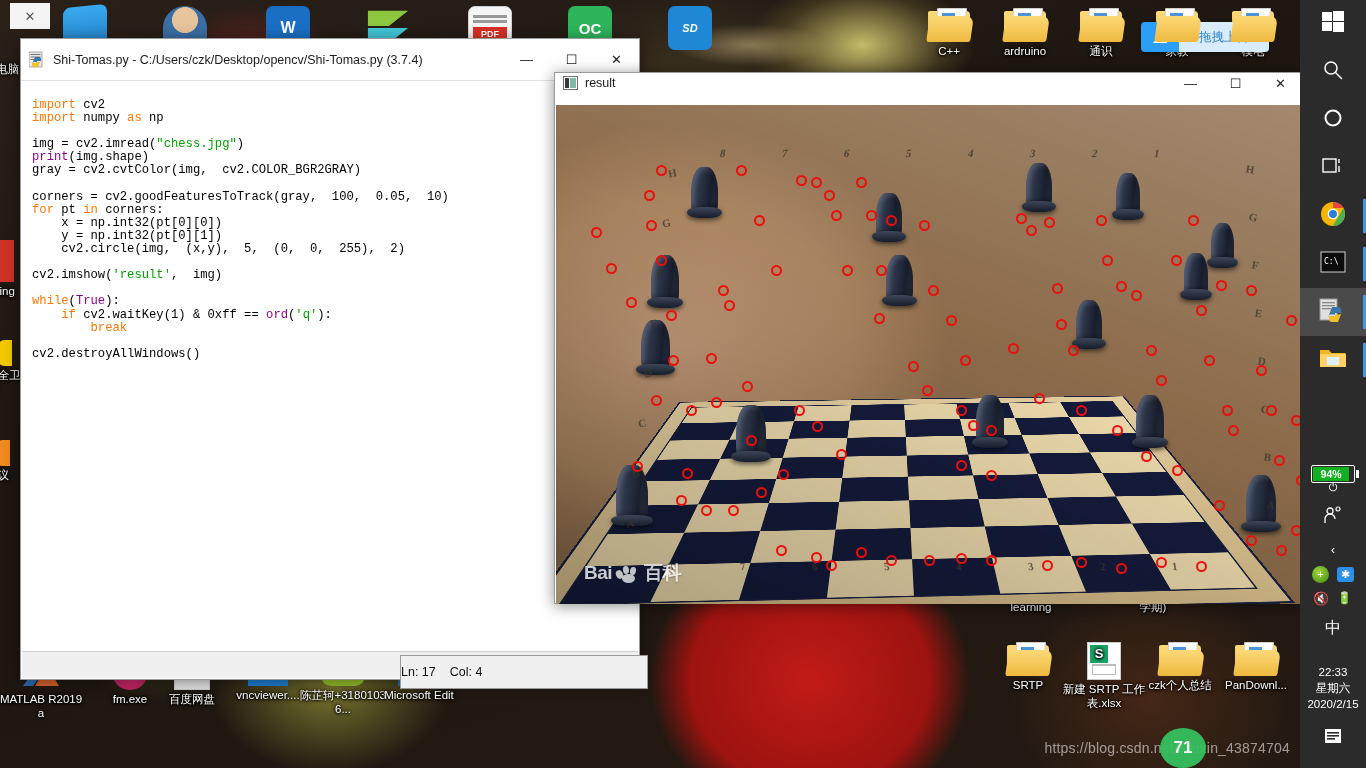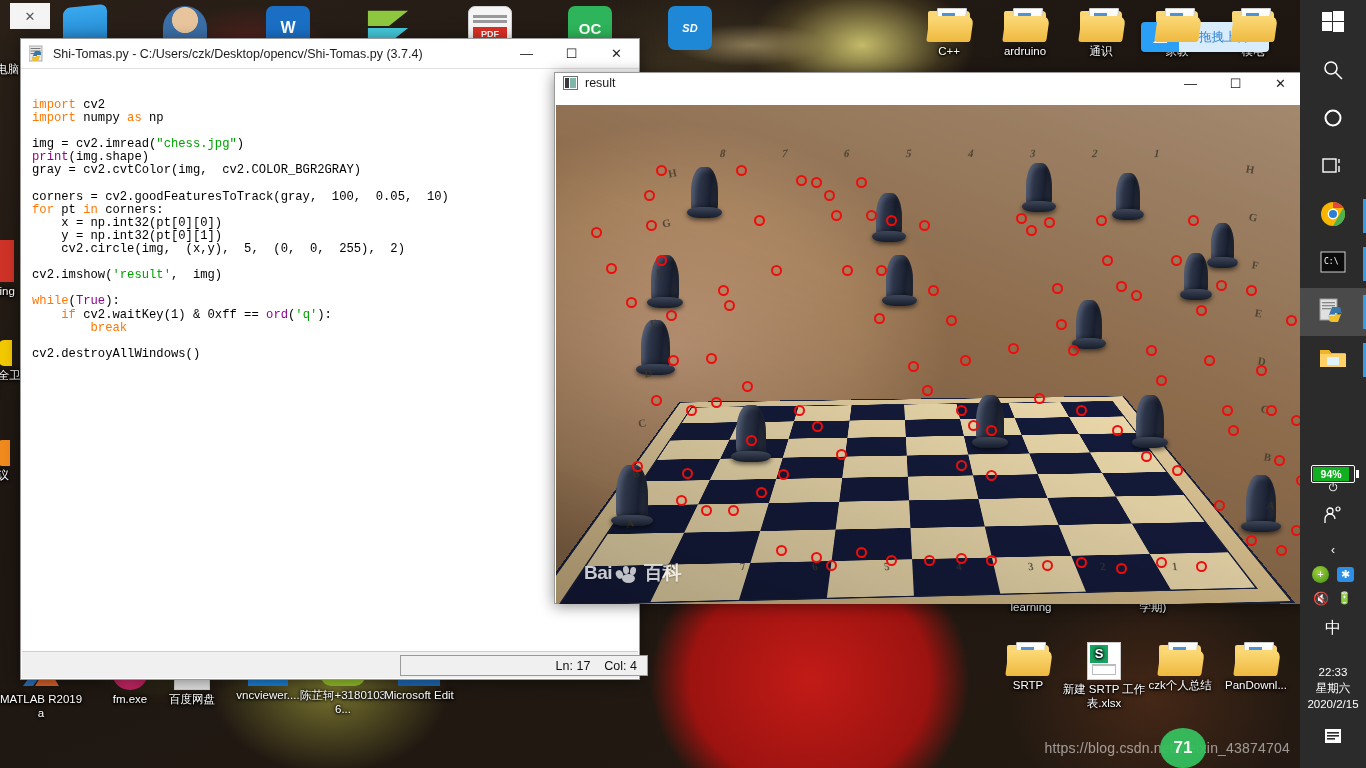--- a/index.html
+++ b/index.html
@@ -64,21 +64,21 @@
   .folder .flap {
     position:absolute; left:0; top:8px; width:44px; height:26px; z-index:4;
     background:linear-gradient(#fcd978,#eeb93f);
     border-radius:2px 8px 3px 3px;
     transform:skewX(-8deg);
   }
 
   
   .win { position:absolute; background:#fff; border:1px solid #9a9a9a;
          box-shadow:0 2px 14px rgba(0,0,0,.45); }
-  .titlebar { height:30px; background:#fff; display:flex; align-items:center;
+  .titlebar { height:42px; background:#fff; display:flex; align-items:center;
               padding-left:8px; border-bottom:0; }
   .titlebar .tname { font-size:12.5px; color:#1b1b1b; margin-left:7px; white-space:nowrap; }
   .wbtns { margin-left:auto; display:flex; height:30px; }
   .wbtn { width:45px; height:30px; display:flex; align-items:center; justify-content:center;
           font-size:13px; color:#222; cursor:default; }
 
   
   #idle { left:20px; top:38px; width:620px; height:642px; }
   #idle .titlebar { border-bottom:1px solid #e2e2e2; }
   #idle-icon { width:17px; height:17px; position:relative; flex:0 0 17px; }
@@ -379,21 +379,21 @@
 
 <div id="behind">
   <div class="bclose">✕</div>
   <div class="bscroll">
     <div style="height:18px;display:flex;align-items:center;justify-content:center;font-size:9px;color:#666">▲</div>
     <div style="position:absolute;bottom:0;height:18px;width:17px;display:flex;align-items:center;justify-content:center;font-size:9px;color:#666">▼</div>
   </div>
   <div class="bstat" style="bottom:48px">0</div>
   <div class="bstat" style="bottom:22px">0</div>
 </div>
-<div style="position:absolute;left:400px;top:655px;width:248px;height:21px;background:#f0f0f0;border:1px solid #9a9a9a;display:flex;align-items:center;justify-content:flex-end;gap:14px;padding-right:10px;font-size:12.5px;color:#111;z-index:3">
+<div style="position:absolute;left:400px;top:655px;width:248px;height:34px;background:#f0f0f0;border:1px solid #9a9a9a;display:flex;align-items:center;justify-content:flex-start;gap:14px;padding-right:10px;font-size:12.5px;color:#111;z-index:3">
   <span>Ln: 17</span>
   <span>Col: 4</span>
 </div>
 
 <div id="idle" class="win">
   <div class="titlebar">
     <span id="idle-icon">
       <svg width="17" height="17" viewBox="0 0 17 17">
         <rect x="0" y="1" width="13" height="15" fill="#e8e8e8" stroke="#9a9a9a" stroke-width="0.8"></rect>
         <rect x="1.5" y="3" width="10" height="1" fill="#777"></rect>

